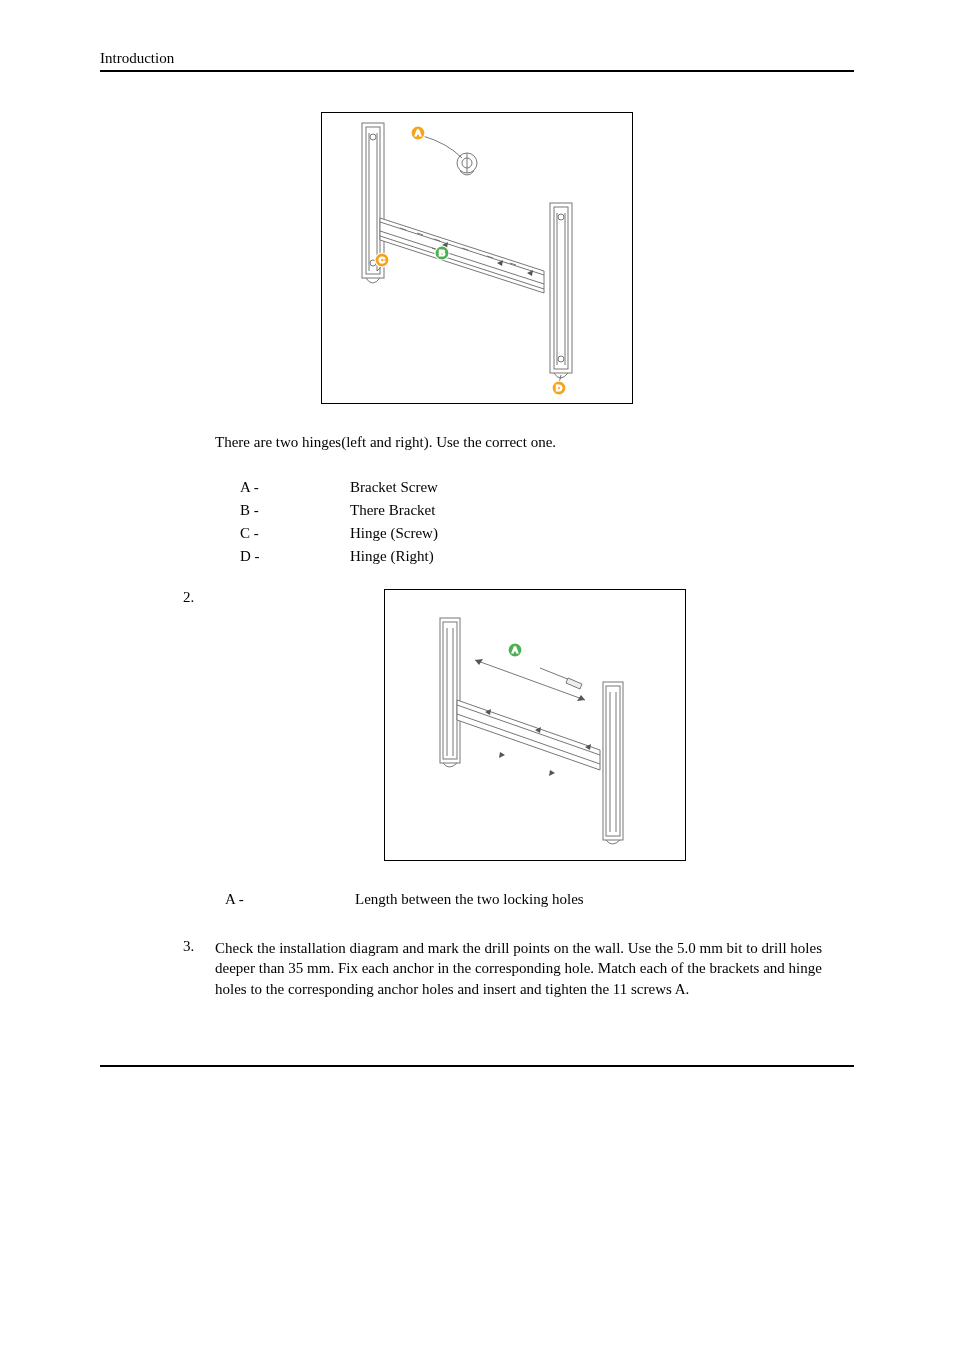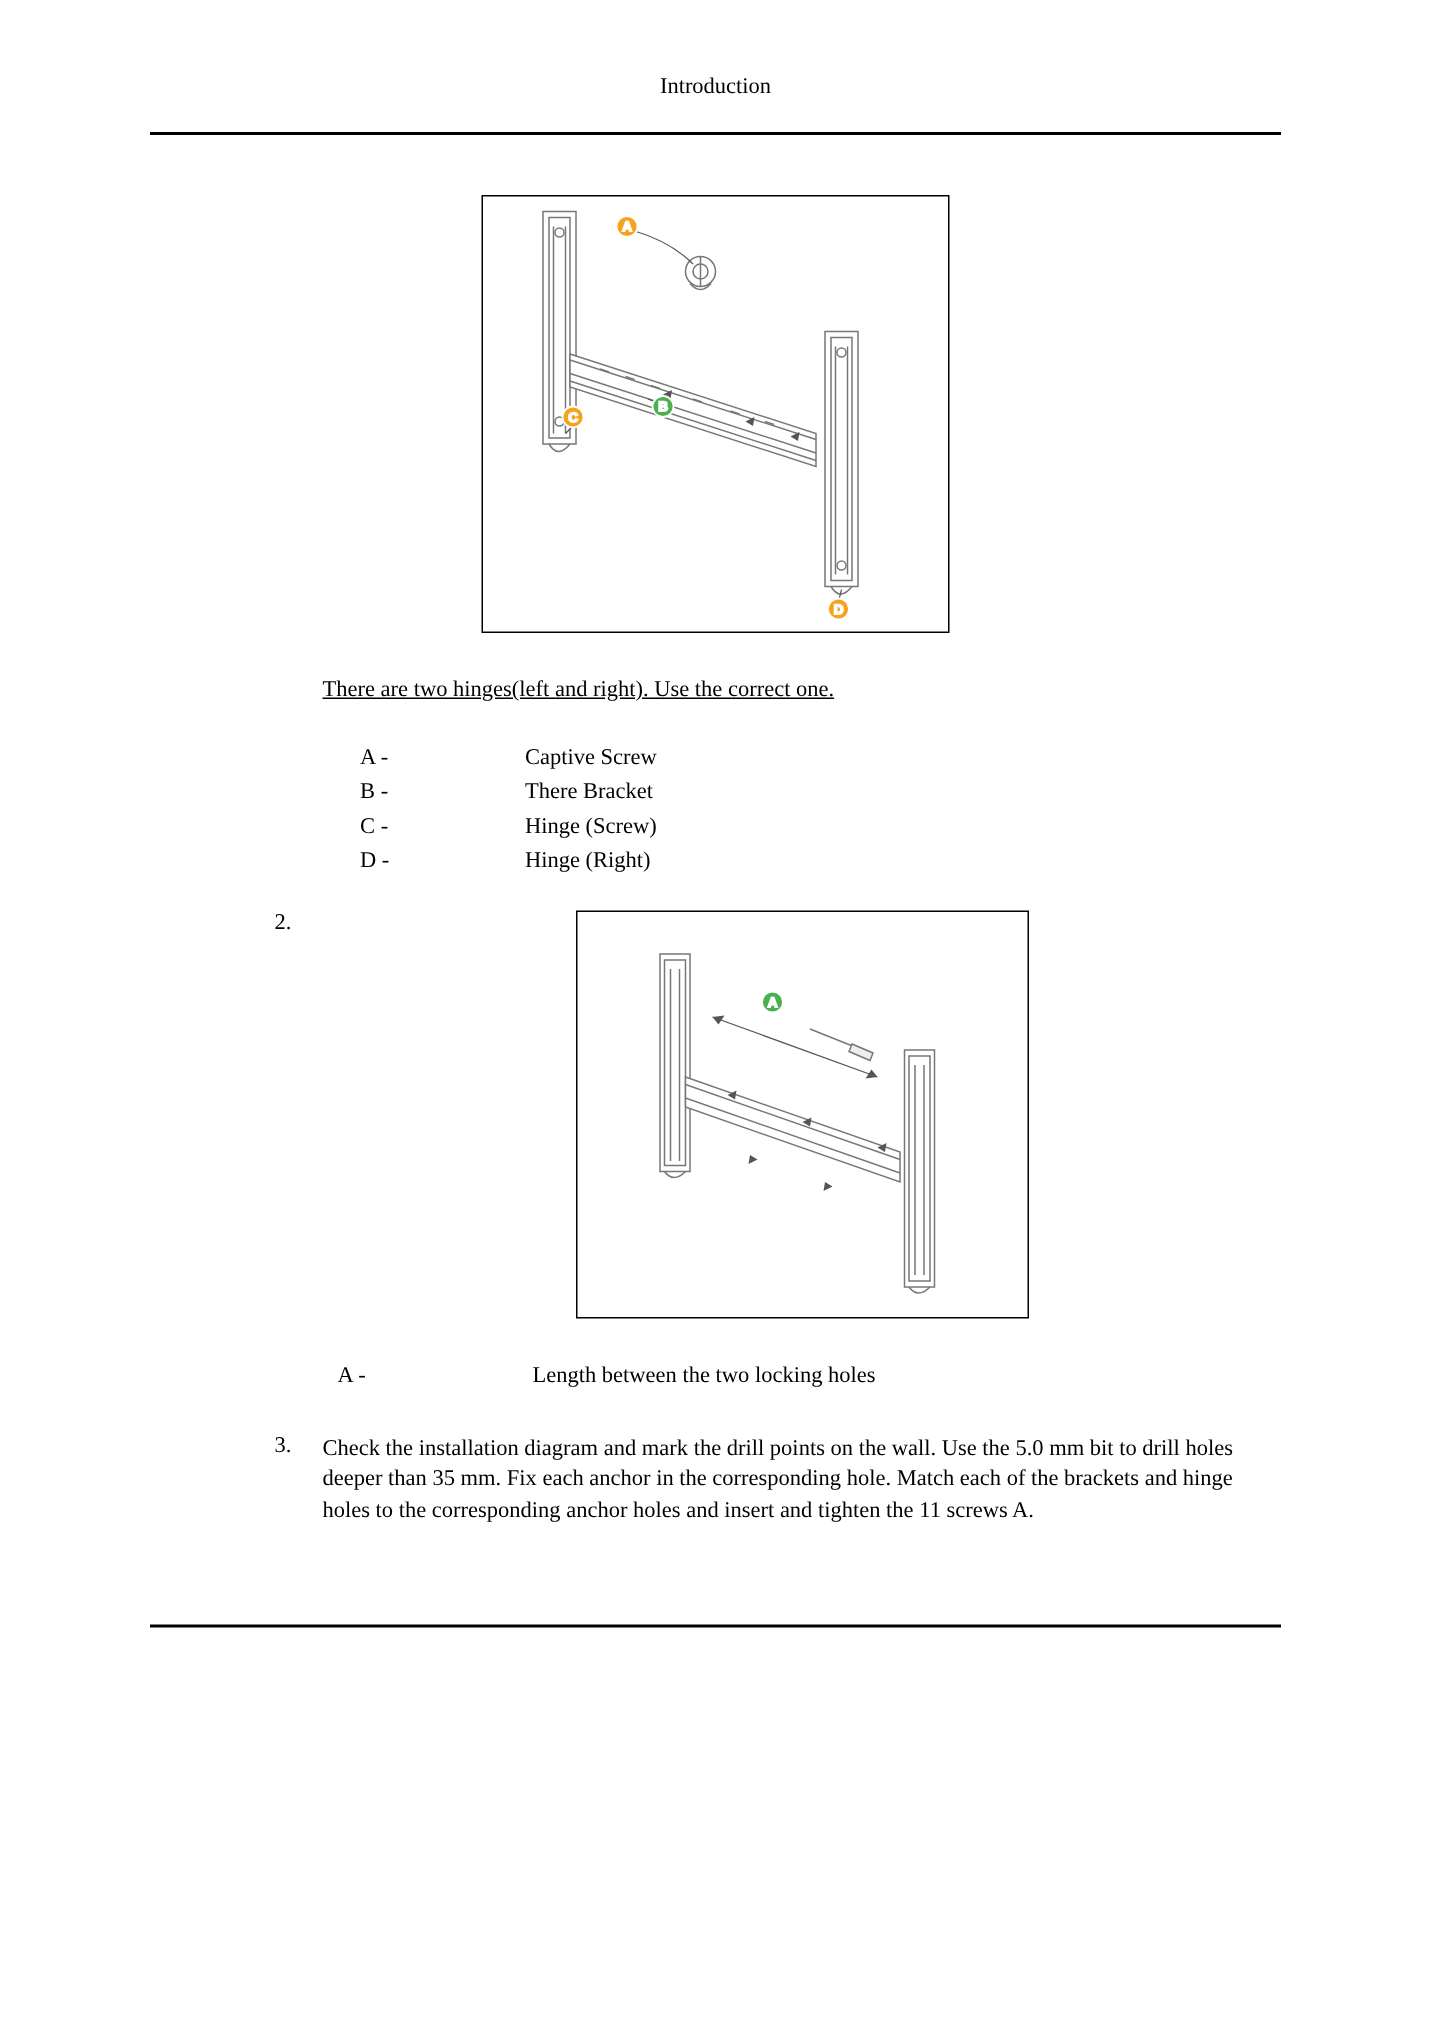--- a/index.html
+++ b/index.html
@@ -8,23 +8,23 @@
     font-family: "Times New Roman", Times, serif;
     font-size: 15px;
     color: #000;
     background: #fff;
     width: 954px;
   }
   .page {
     padding: 50px 100px 60px 100px;
   }
   .header {
-    text-align: center;
-    font-size: 15px;
-    padding-bottom: 21px;
+    text-align: left;
+    font-size: 15px;
+    padding-bottom: 3px;
     border-bottom: 2px solid #000;
     margin-bottom: 40px;
   }
   .figure {
     border: 1px solid #000;
     margin: 0 auto 30px auto;
     display: block;
   }
   .figure1 {
     width: 310px;
@@ -33,21 +33,20 @@
   .figure2 {
     width: 300px;
     height: 270px;
   }
   .figure-wrap {
     text-align: center;
   }
   .hinges-note {
     margin: 0 0 28px 115px;
     font-size: 15px;
-    text-decoration: underline;
   }
   .legend {
     margin: 0 0 24px 140px;
   }
   .legend-row {
     display: flex;
     margin-bottom: 6px;
     font-size: 15px;
   }
   .legend-key {
@@ -152,21 +151,21 @@
         <text x="237" y="275">D</text>
       </g>
     </svg>
   </div>
 
   <p class="hinges-note">There are two hinges(left and right). Use the correct one.</p>
 
   <div class="legend">
     <div class="legend-row">
       <span class="legend-key">A -</span>
-      <span>Captive Screw</span>
+      <span>Bracket Screw</span>
     </div>
     <div class="legend-row">
       <span class="legend-key">B -</span>
       <span>There Bracket</span>
     </div>
     <div class="legend-row">
       <span class="legend-key">C -</span>
       <span>Hinge (Screw)</span>
     </div>
     <div class="legend-row">

